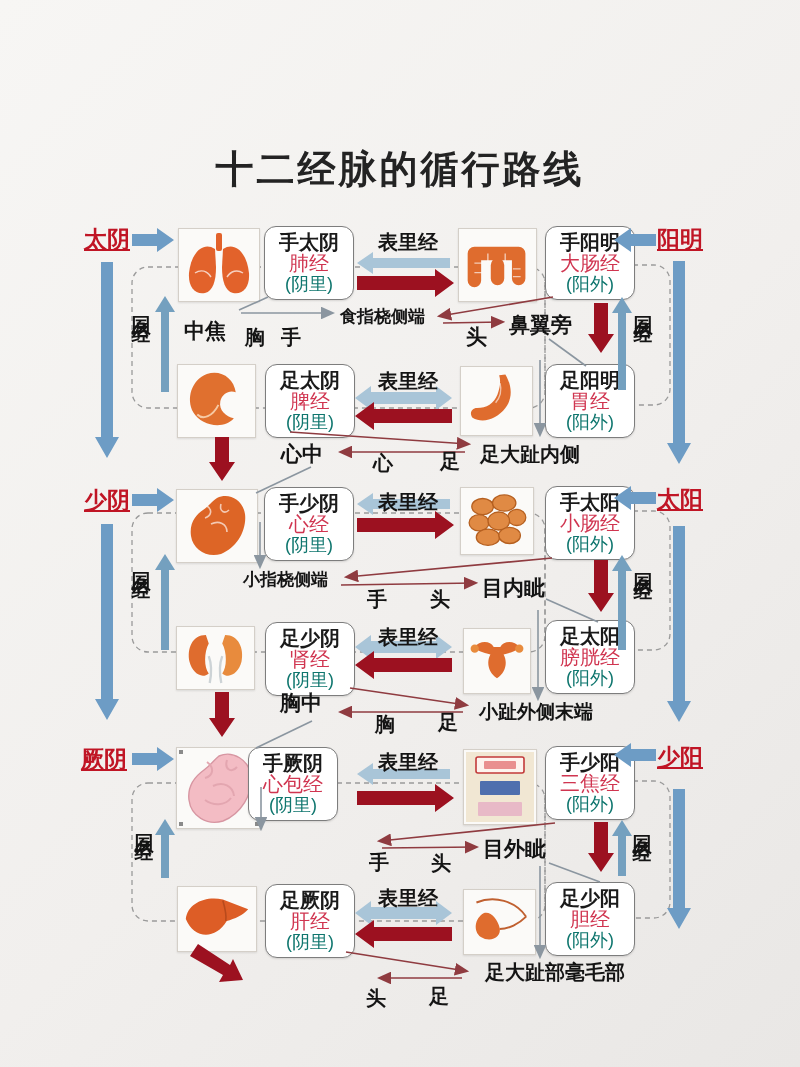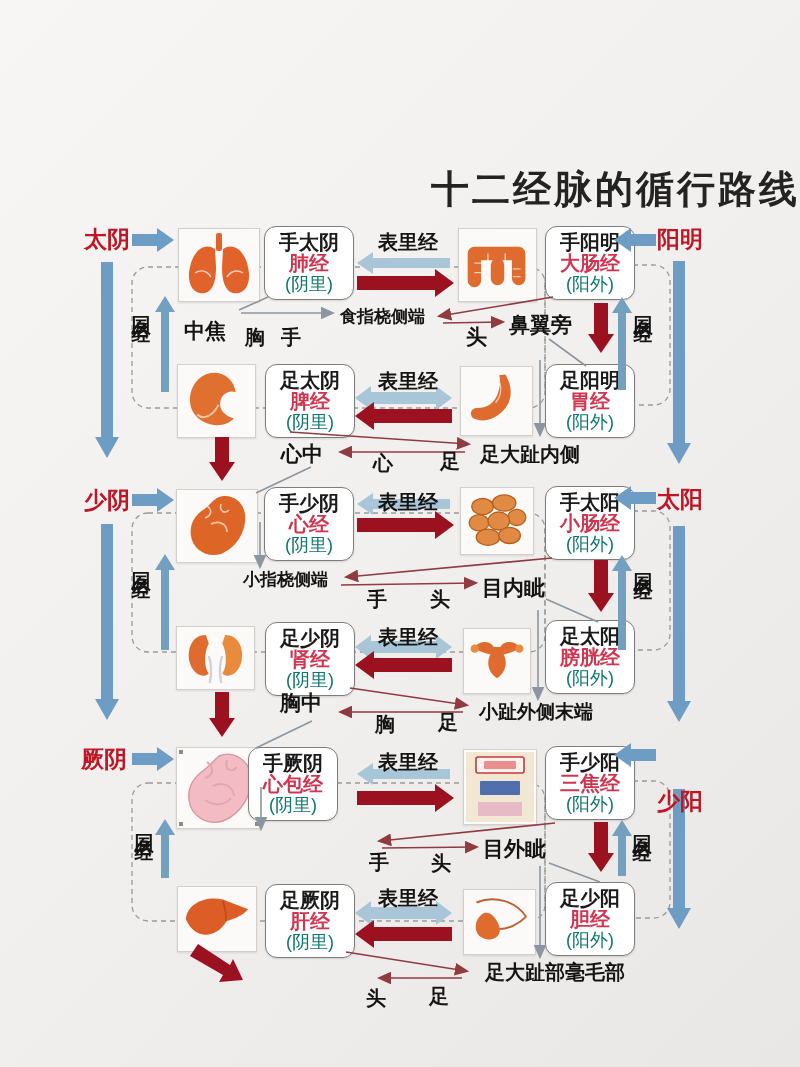--- a/index.html
+++ b/index.html
@@ -5,32 +5,32 @@
   html,body{margin:0;padding:0;}
   body{
     width:800px;height:1067px;
     font-family:"Liberation Sans","DejaVu Sans",sans-serif;
     background:linear-gradient(135deg,#f7f6f4 0%,#f1efed 55%,#e9e7e5 100%);
     position:relative;overflow:hidden;
   }
   .stage{position:absolute;left:0;top:0;width:800px;height:1067px;}
   .abs{position:absolute;}
   .title{
-    left:0;top:164px;width:800px;text-align:right;
+    left:0;top:144px;width:800px;text-align:center;
     font-family:"Liberation Serif","DejaVu Serif",serif;
     font-size:38px;font-weight:900;color:#232323;letter-spacing:3px;
   }
-  .side{font-size:23px;font-weight:800;color:#c01525;white-space:nowrap;}
+  .side{font-size:23px;font-weight:800;color:#c01525;white-space:nowrap;text-decoration:underline;}
   .mbox{
     width:88px;height:72px;background:#fff;border:1.6px solid #7d7d7d;border-radius:12px;
     display:flex;flex-direction:column;justify-content:center;align-items:center;
     box-shadow:0 1px 2px rgba(0,0,0,.12);line-height:1.08;
   }
   .m1{font-size:20px;font-weight:800;color:#1a1a1a;}
-  .m2{font-size:20px;font-weight:700;color:#d03550;}
+  .m2{font-size:20px;font-weight:400;color:#d03550;}
   .m3{font-size:18px;font-weight:400;color:#0f766e;}
   .organ{
     background:#fbfaf8;border:1px solid #d4cfc8;box-shadow:0 1px 2px rgba(0,0,0,.10);
     display:flex;align-items:center;justify-content:center;
   }
   .organ svg{width:100%;height:100%;}
   .biaoli{font-size:20px;font-weight:800;color:#141414;width:84px;text-align:center;white-space:nowrap;}
   .tm{
     writing-mode:vertical-rl;text-orientation:upright;
     font-size:19px;font-weight:800;color:#141414;letter-spacing:5px;white-space:nowrap;
@@ -304,21 +304,21 @@
     </g>
   </svg>
 
   <div class="abs title">十二经脉的循行路线</div>
 
   <div class="abs side" style="left:84px;top:224px">太阴</div>
   <div class="abs side" style="left:657px;top:224px">阳明</div>
   <div class="abs side" style="left:84px;top:485px">少阴</div>
   <div class="abs side" style="left:657px;top:484px">太阳</div>
   <div class="abs side" style="left:81px;top:744px">厥阴</div>
-  <div class="abs side" style="left:657px;top:786px">少阳</div>
+  <div class="abs side" style="left:657px;top:742px">少阳</div>
 
   <div class="abs biaoli" style="left:366px;top:229px">表里经</div>
   <div class="abs biaoli" style="left:366px;top:368px">表里经</div>
   <div class="abs biaoli" style="left:366px;top:489px">表里经</div>
   <div class="abs biaoli" style="left:366px;top:624px">表里经</div>
   <div class="abs biaoli" style="left:366px;top:749px">表里经</div>
   <div class="abs biaoli" style="left:366px;top:885px">表里经</div>
 
   <div class="abs tm" style="left:128px;top:300px">同名经</div>
   <div class="abs tm" style="left:630px;top:300px">同名经</div>

